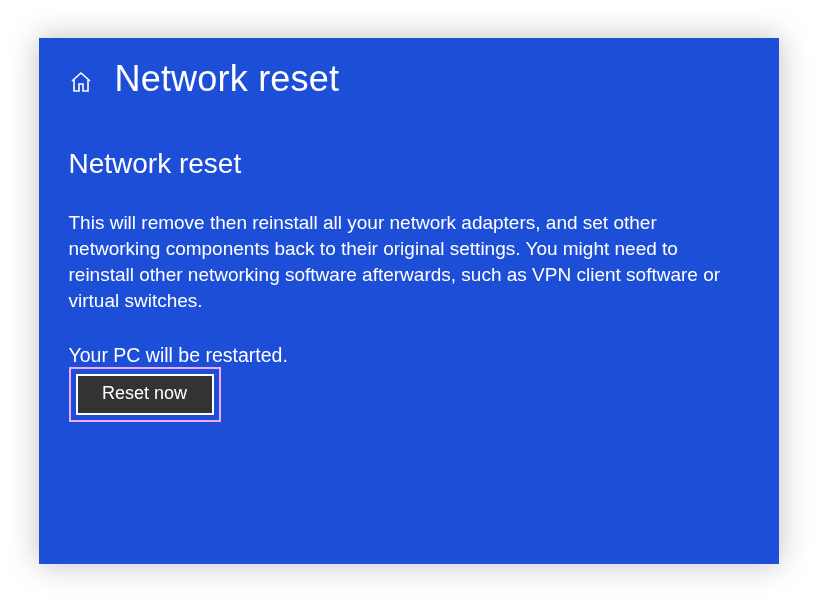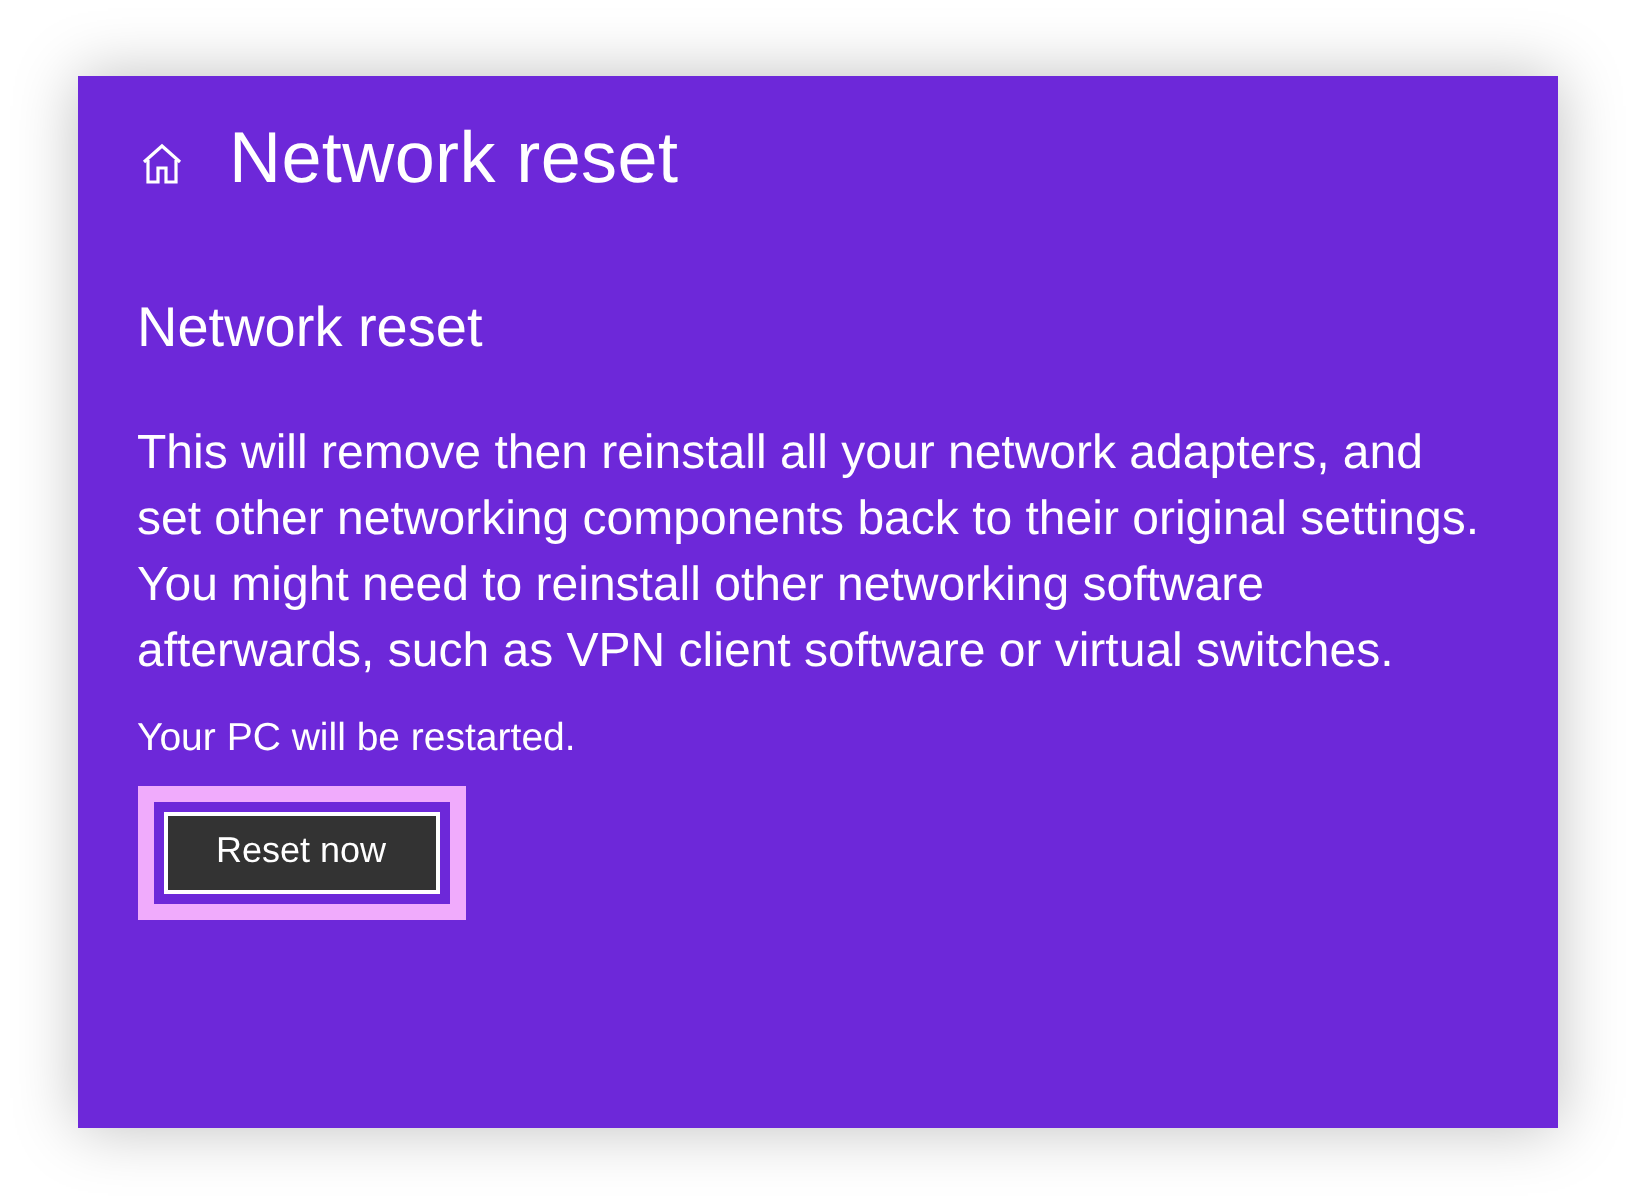--- a/index.html
+++ b/index.html
@@ -10,21 +10,21 @@
     body {
       background: #ffffff;
       font-family: "Segoe UI", -apple-system, sans-serif;
       width: 817px;
       height: 601px;
       display: flex;
       align-items: center;
       justify-content: center;
     }
     .window {
-      background: #6d28d9;
+      background: #1d4ed8;
       width: 740px;
       height: 526px;
       box-shadow: 0 0 30px rgba(0,0,0,0.25);
       padding: 20px 30px 30px 30px;
       color: #ffffff;
       position: relative;
     }
     .header {
       display: flex;
       align-items: center;
@@ -41,35 +41,34 @@
       font-size: 36px;
       font-weight: 350;
       letter-spacing: 0.2px;
     }
     .section-title {
       font-size: 28px;
       font-weight: 350;
       margin-bottom: 30px;
     }
     .description {
-      font-size: 24px;
+      font-size: 19px;
       font-weight: 350;
       line-height: 1.38;
-      margin-bottom: 16px;
+      margin-bottom: 30px;
       max-width: 680px;
     }
     .restart-note {
       font-size: 19.5px;
       font-weight: 350;
     }
     .highlight-box {
       display: inline-block;
-      border: 8px solid #f0abfc;
+      border: 2px solid #f0abfc;
       padding: 5px;
-      margin-top: 12px;
     }
     .reset-button {
       background: #333333;
       color: #ffffff;
       border: 2px solid #ffffff;
       padding: 7px 20px 9px 20px;
       font-size: 18px;
       font-weight: 350;
       font-family: inherit;
       cursor: pointer;

